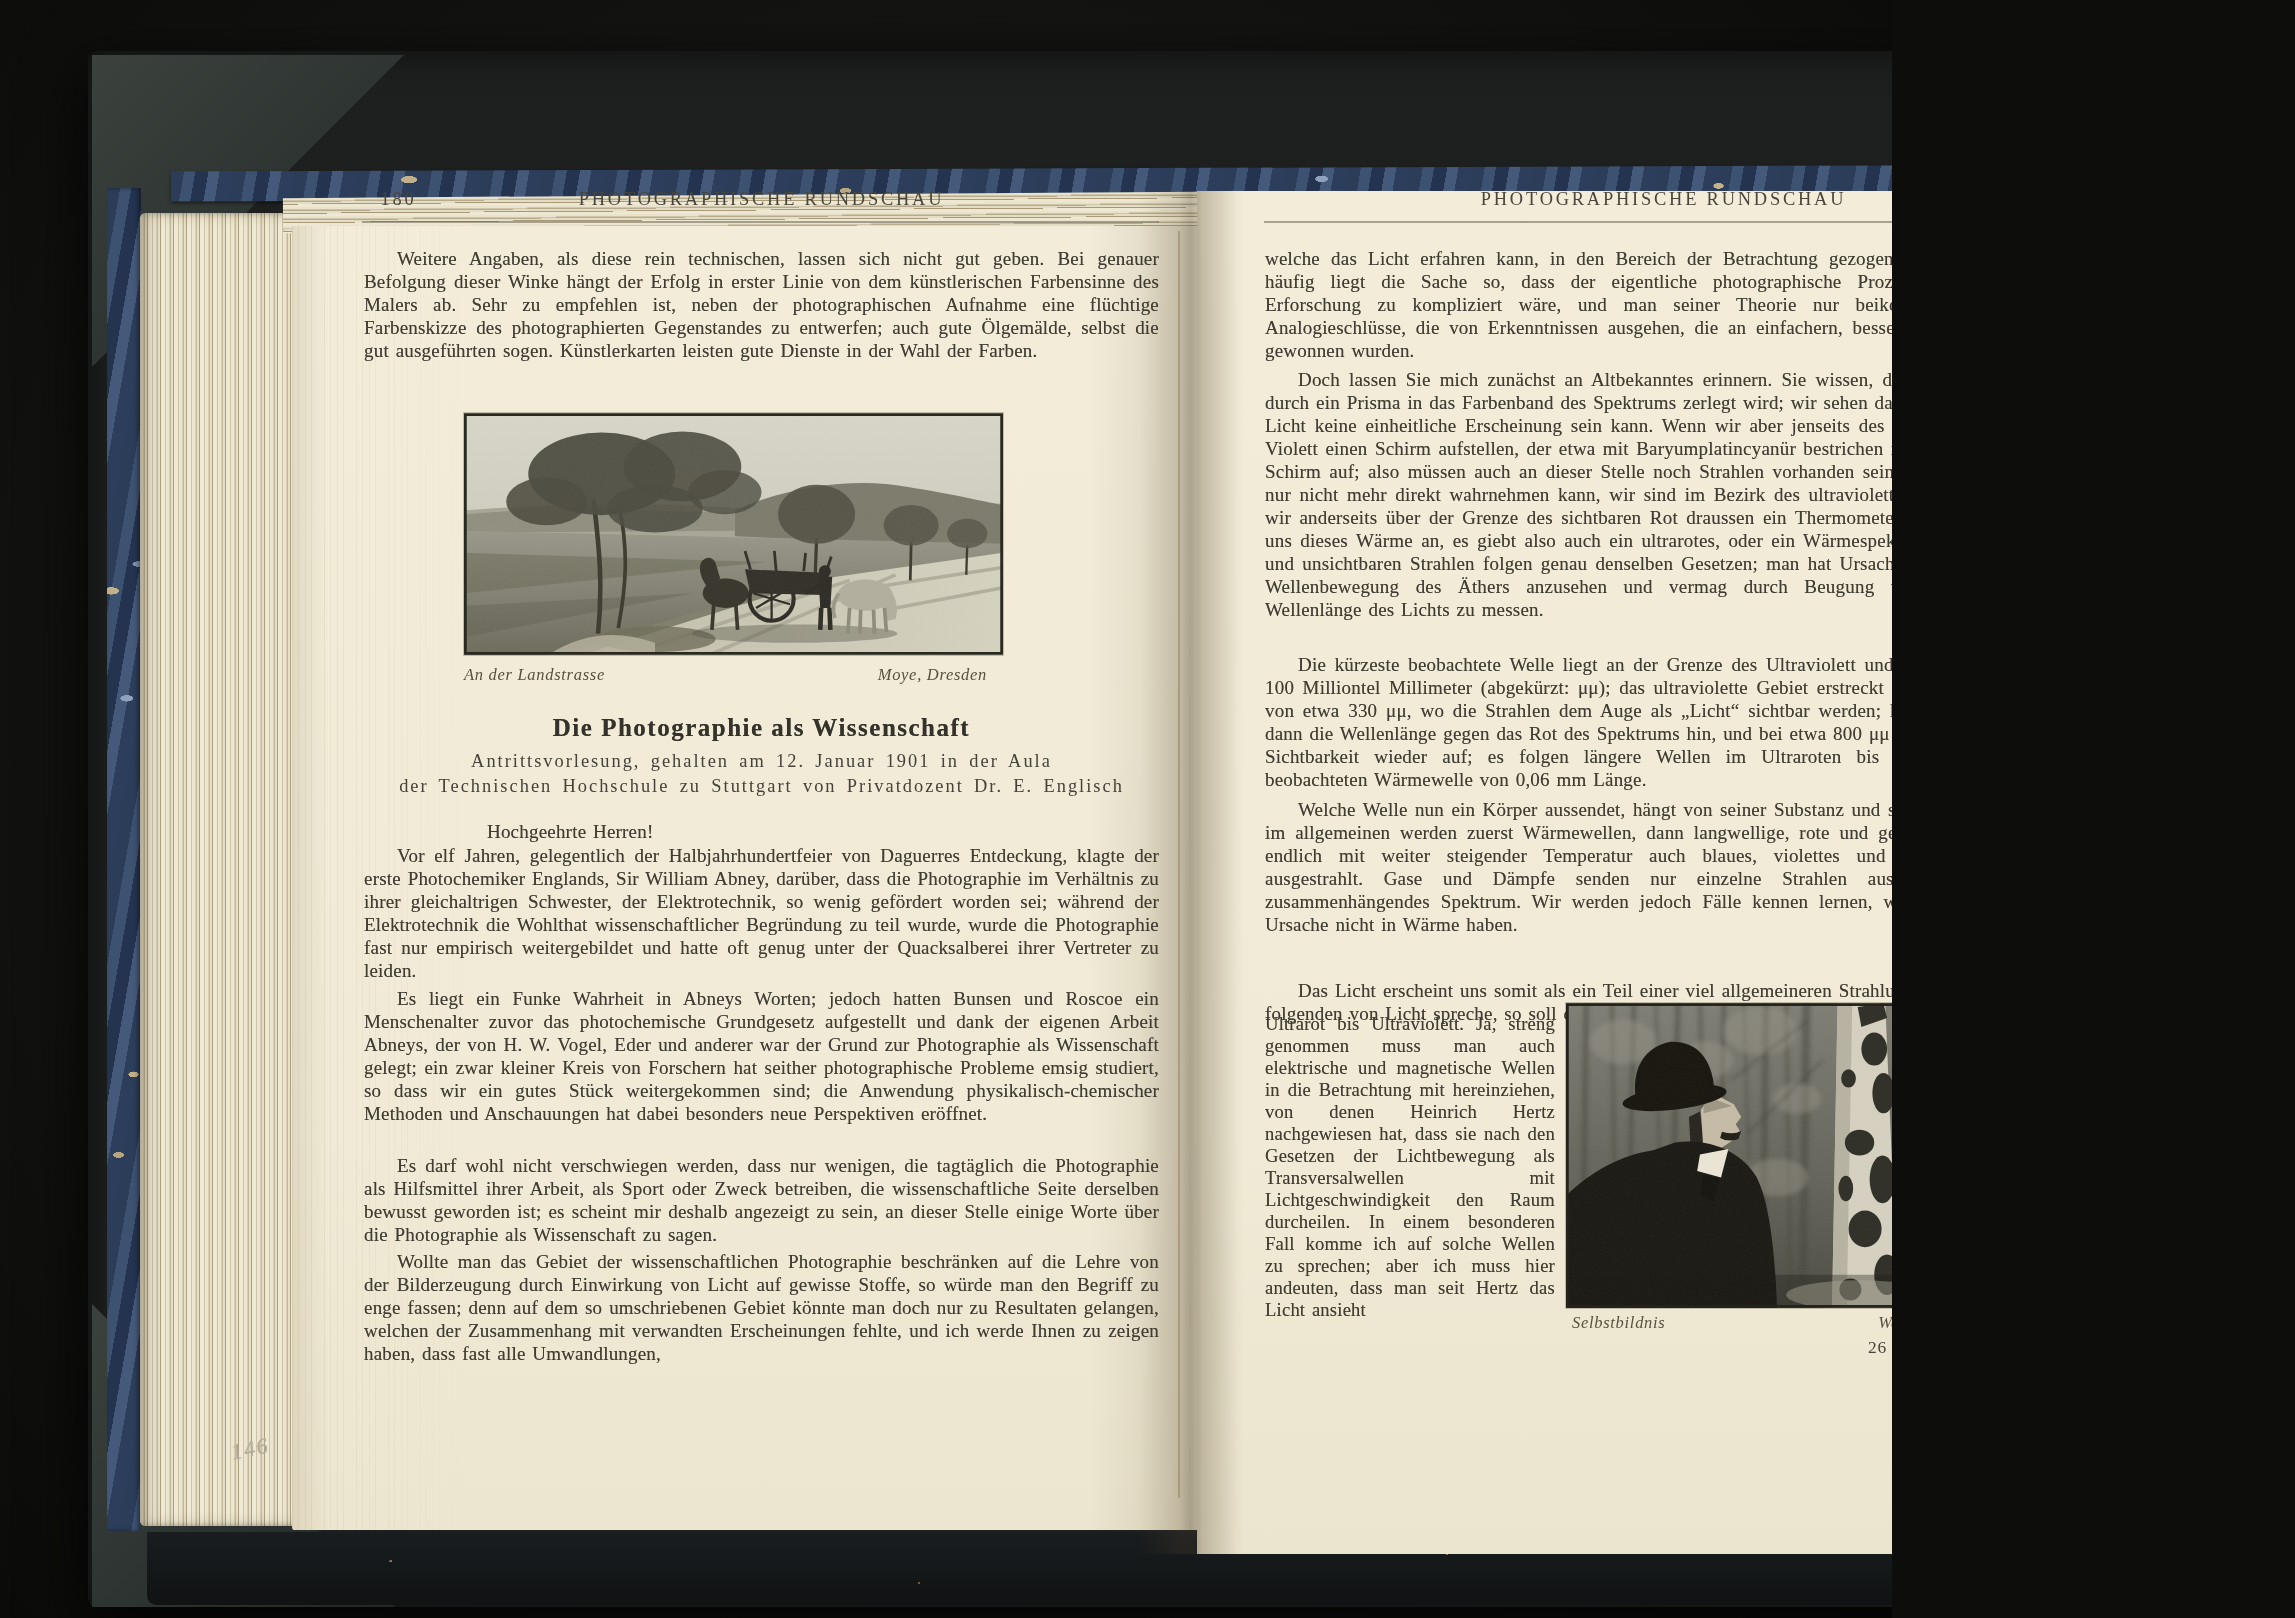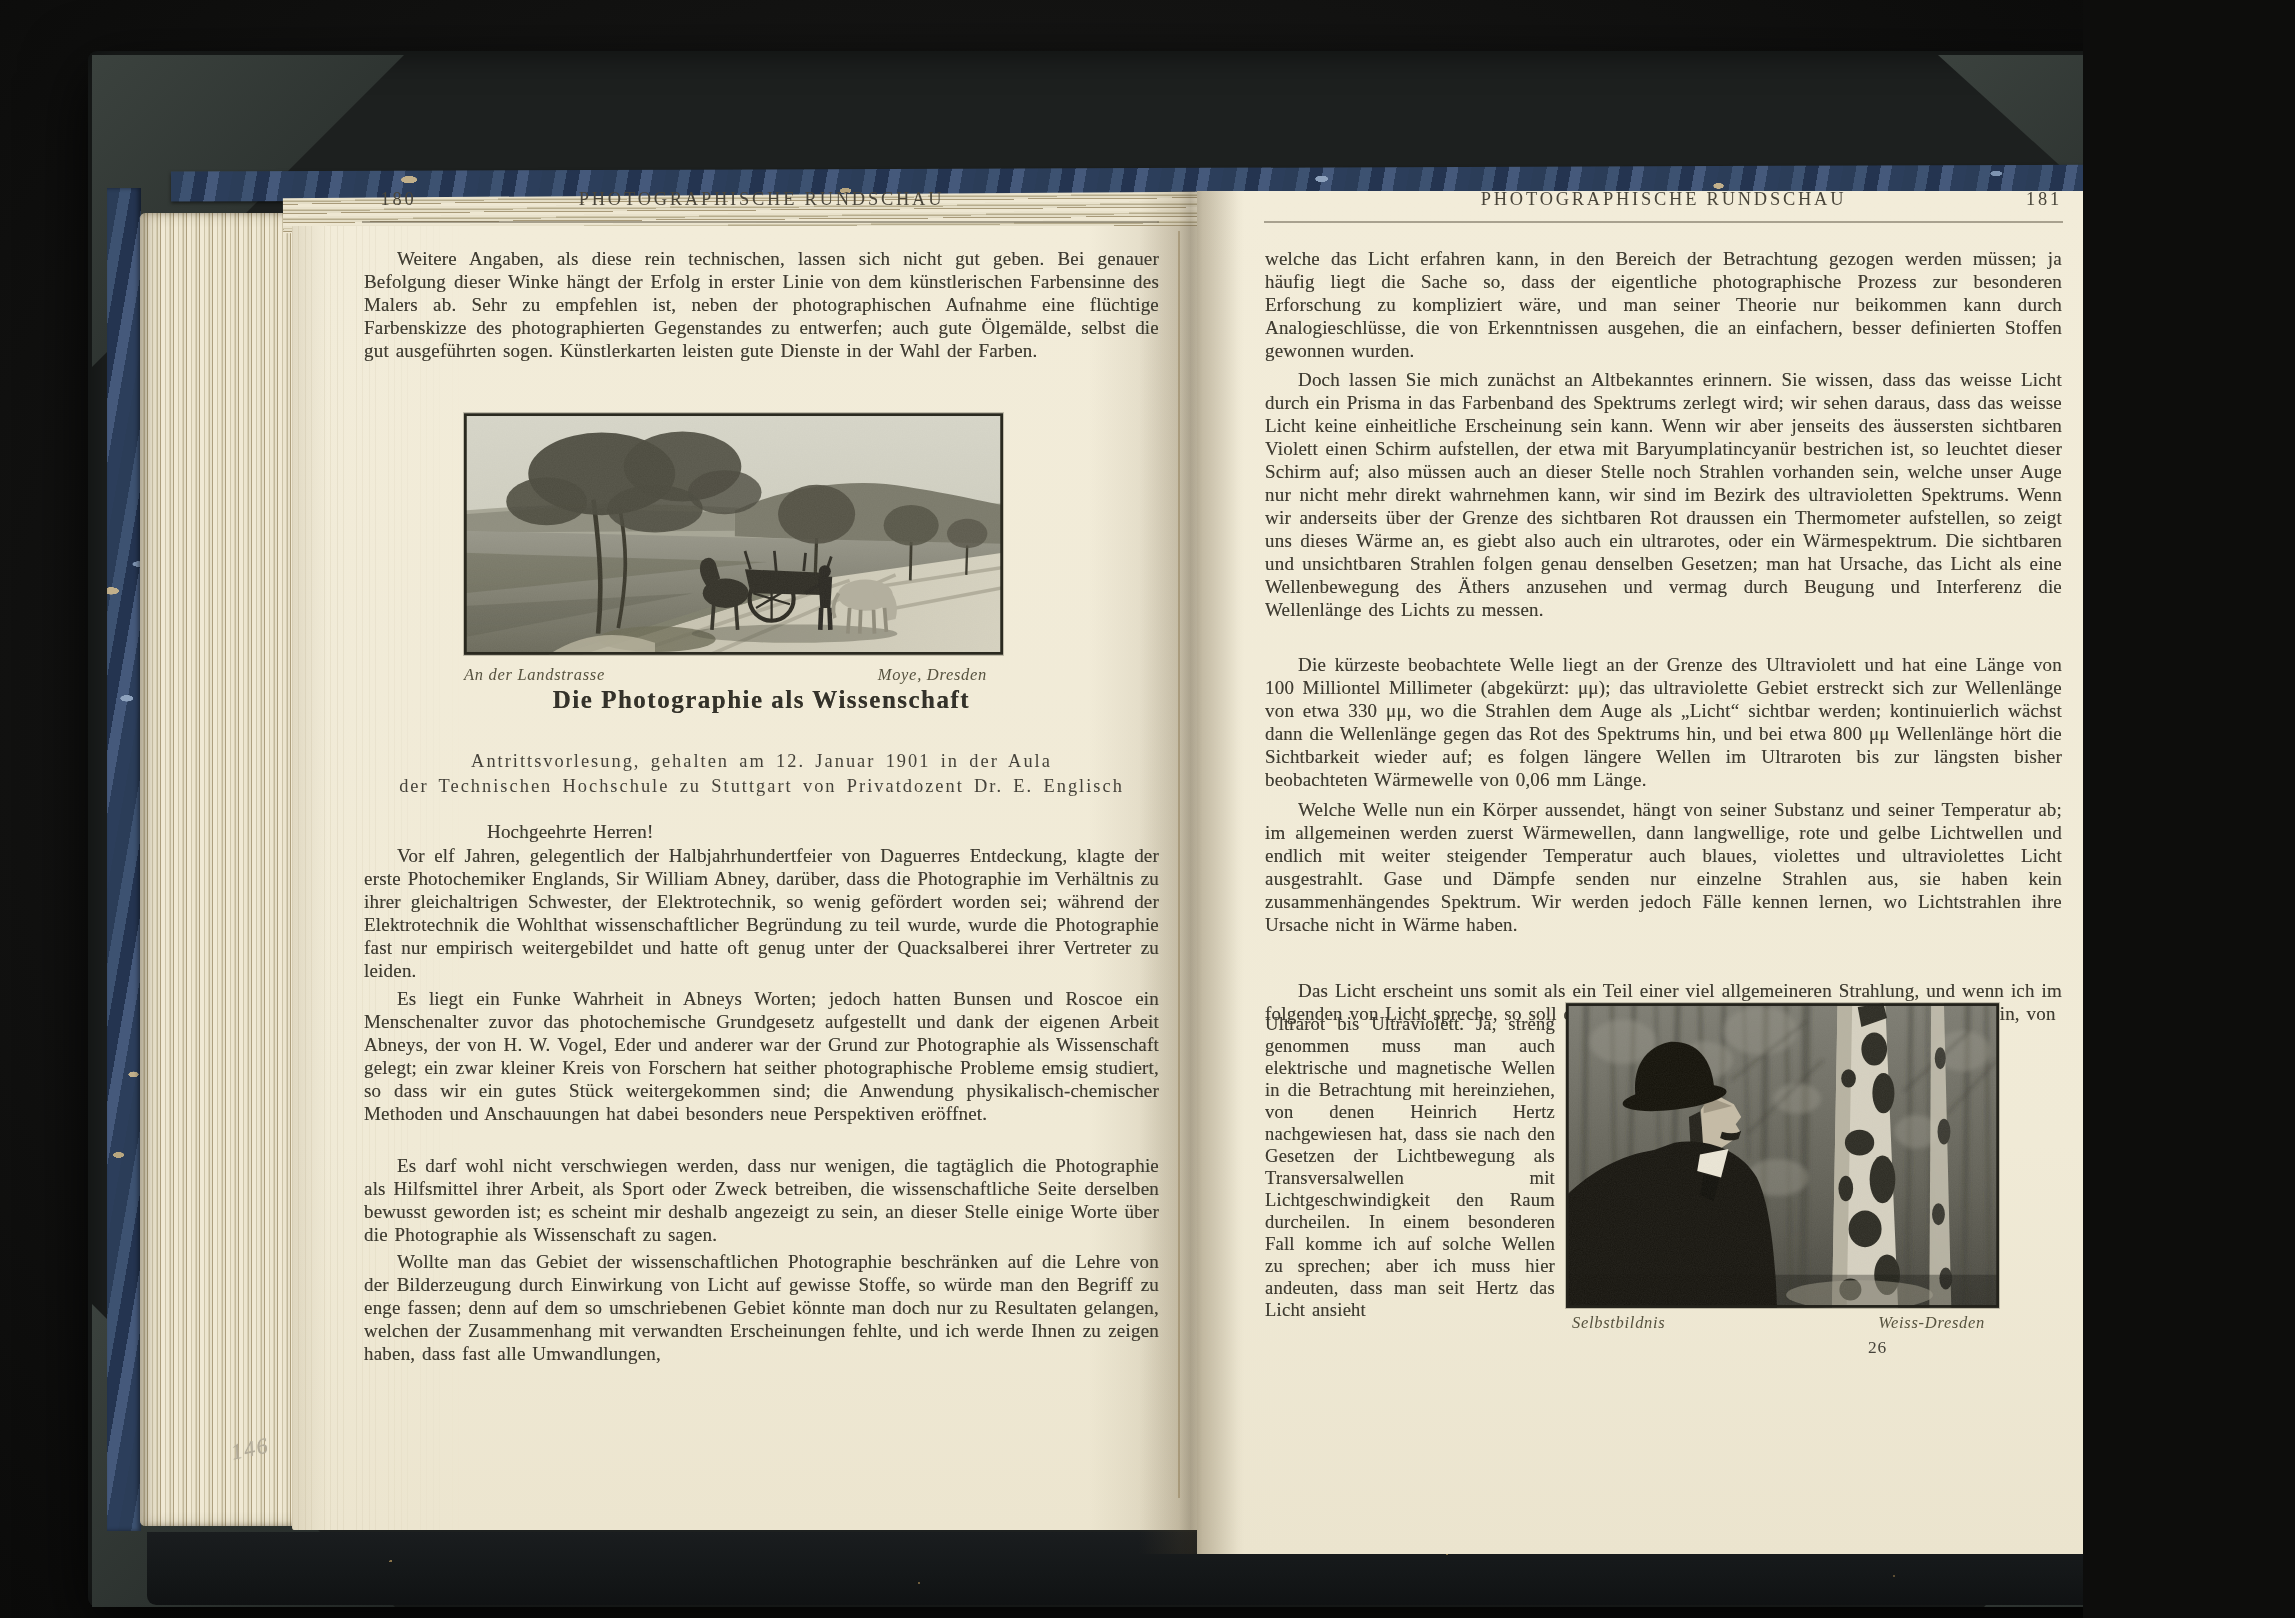--- a/index.html
+++ b/index.html
@@ -1,18 +1,18 @@
 <!DOCTYPE html>
 <html lang="de" style="font-size:14.7px"><head>
 <meta charset="utf-8">
 <style>
   html,body{margin:0;padding:0;background:#0d0d0c;}
-  .stage{position:relative;width:2083px;height:1618px;overflow:hidden;
+  .stage{position:relative;width:1868px;height:1618px;overflow:hidden;
          background:radial-gradient(ellipse at 50% 45%, #1c1c1a 0%, #141413 55%, #0b0b0a 100%);
-         font-family:"Liberation Serif","DejaVu Serif",serif;color:#3f3c32;}
+         font-family:"Liberation Serif","DejaVu Serif",serif;color:#3f3c32;padding-left:24px;}
   .abs{position:absolute;}
 
   
   .cover{left:88px;top:51px;width:2156px;height:1556px;background:#1d201f;border-radius:9.2px;
          box-shadow:0 20px 64px rgba(0,0,0,.85), inset 0 0 37px rgba(0,0,0,.6);}
   .corner{background:
       radial-gradient(2.8px 2.8px at 30% 40%, rgba(255,255,255,.05) 0 40%, transparent 41%),
       radial-gradient(2.8px 2.8px at 70% 60%, rgba(255,255,255,.04) 0 40%, transparent 41%),
       linear-gradient(135deg,#3b423e 0%,#2c322f 60%,#222725 100%);}
   .corner.tl{left:92px;top:55px;width:312px;height:312px;clip-path:polygon(0 0,100% 0,0 100%);}
@@ -186,21 +186,21 @@
       </g>
       <rect width="587" height="263" filter="url(#lgrain)"></rect>
       <rect x="1.5" y="1.5" width="584" height="260" fill="none" stroke="#2a291f" stroke-width="3"></rect>
     </svg>
   </div>
   <div class="abs cap-row" style="left:464px;top:665px;width:523px;align-items:center;">
     <span class="caption">An der Landstrasse</span>
     <span class="caption">Moye, Dresden</span>
   </div>
 
-  <div class="abs art-title" style="left:364px;top:686px;width:795px;">Die Photographie als Wissenschaft</div>
+  <div class="abs art-title" style="left:364px;top:714px;width:795px;">Die Photographie als Wissenschaft</div>
   <div class="abs art-sub" style="left:364px;top:751px;width:795px;">Antrittsvorlesung, gehalten am 12. Januar 1901 in der Aula</div>
   <div class="abs art-sub" style="left:364px;top:776px;width:795px;">der Technischen Hochschule zu Stuttgart von Privatdozent Dr. E. Englisch</div>
   <div class="abs txt salut" style="left:364px;top:808px;width:795px;">Hochgeehrte Herren!</div>
 
   <div class="abs txt indent" style="left:364px;top:832px;width:795px;height:142px;">Vor elf Jahren, gelegentlich der Halbjahrhundertfeier von Daguerres Entdeckung, klagte der erste Photochemiker Englands, Sir William Abney, darüber, dass die Photographie im Verhältnis zu ihrer gleichaltrigen Schwester, der Elektrotechnik, so wenig gefördert worden sei; während der Elektrotechnik die Wohlthat wissenschaftlicher Begründung zu teil wurde, wurde die Photographie fast nur empirisch weitergebildet und hatte oft genug unter der Quacksalberei ihrer Vertreter zu leiden.</div>
   <div class="abs txt indent" style="left:364px;top:975px;width:795px;height:165px;">Es liegt ein Funke Wahrheit in Abneys Worten; jedoch hatten Bunsen und Roscoe ein Menschenalter zuvor das photochemische Grundgesetz aufgestellt und dank der eigenen Arbeit Abneys, der von H. W. Vogel, Eder und anderer war der Grund zur Photographie als Wissenschaft gelegt; ein zwar kleiner Kreis von Forschern hat seither photographische Probleme emsig studiert, so dass wir ein gutes Stück weitergekommen sind; die Anwendung physikalisch-chemischer Methoden und Anschauungen hat dabei besonders neue Perspektiven eröffnet.</div>
   <div class="abs txt indent" style="left:364px;top:1142px;width:795px;height:95px;">Es darf wohl nicht verschwiegen werden, dass nur wenigen, die tagtäglich die Photographie als Hilfsmittel ihrer Arbeit, als Sport oder Zweck betreiben, die wissenschaftliche Seite derselben bewusst geworden ist; es scheint mir deshalb angezeigt zu sein, an dieser Stelle einige Worte über die Photographie als Wissenschaft zu sagen.</div>
   <div class="abs txt indent" style="left:364px;top:1238px;width:795px;height:119px;">Wollte man das Gebiet der wissenschaftlichen Photographie beschränken auf die Lehre von der Bilderzeugung durch Einwirkung von Licht auf gewisse Stoffe, so würde man den Begriff zu enge fassen; denn auf dem so umschriebenen Gebiet könnte man doch nur zu Resultaten gelangen, welchen der Zusammenhang mit verwandten Erscheinungen fehlte, und ich werde Ihnen zu zeigen haben, dass fast alle Umwandlungen,</div>
 
   <div class="abs pencil" style="left:231px;top:1436px;">146</div>

